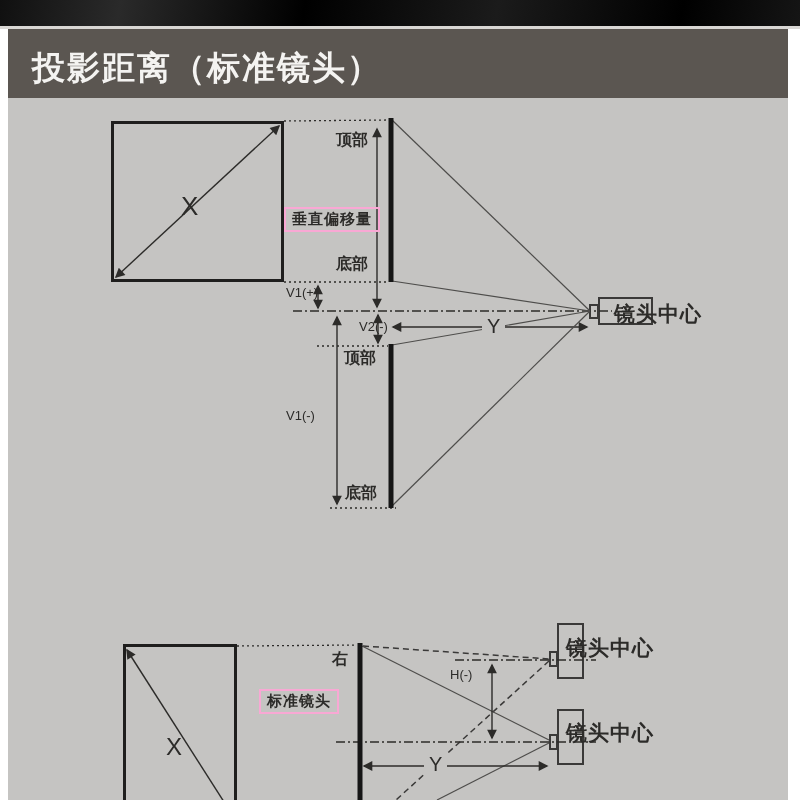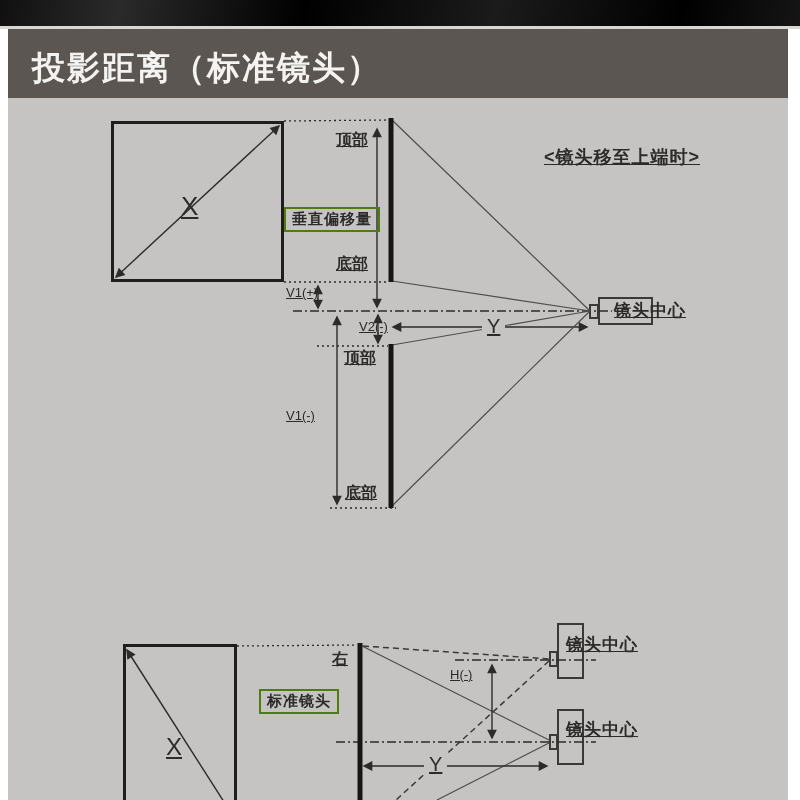--- a/index.html
+++ b/index.html
@@ -26,32 +26,32 @@
   .lensbody { border:2px solid #3a3938; background:#c5c4c2; }
   .lensnub  { border:2px solid #3a3938; background:#c5c4c2; }
 
   svg.lines { position:absolute; left:0; top:0; pointer-events:none; }
   .ln   { stroke:#2c2b29; stroke-width:1.4; fill:none; }
   .fan  { stroke:#4e4d4b; stroke-width:1.2; fill:none; }
   .dot  { stroke:#2c2b29; stroke-width:1.3; stroke-dasharray:2 3; fill:none; }
   .dash { stroke:#3a3938; stroke-width:1.5; stroke-dasharray:6 4; fill:none; }
   .ddot { stroke:#2c2b29; stroke-width:1.3; stroke-dasharray:9 3 2 3; fill:none; }
 
-  .lbl { position:absolute; color:#2c2b29; white-space:nowrap; line-height:1.1;text-decoration:underline; }
+  .lbl { position:absolute; color:#2c2b29; white-space:nowrap; line-height:1.1; }
   .cn   { font-size:16px; font-weight:700; }
   .meas { font-size:13px; }
   .note { font-size:18px; font-weight:700; letter-spacing:1px; }
   .xlbl { font-size:26px; font-weight:400; }
   .ylbl { font-size:20px; background:#c5c4c2; padding:0 5px; }
   .box-lbl {
-    position:absolute; border:2px solid #4d7c0f; color:#2c2b29;
+    position:absolute; border:2px solid #f9a8d4; color:#2c2b29;
     font-size:15px; font-weight:700; padding:1px 6px; white-space:nowrap;
     letter-spacing:1px;
   }
-  .lens-lbl { font-size:17px; font-weight:600; letter-spacing:1px; }
+  .lens-lbl { font-size:21px; font-weight:600; letter-spacing:1px; }
 </style>
 </head>
 <body>
 
 <div class="page">
 
   <div class="band"></div>
   <div class="sep"></div>
   <div class="titlebar">
     <span>投影距离（标准镜头）</span>
@@ -117,21 +117,20 @@
   <div class="lbl cn" style="left:336px; top:131px;">顶部</div>
   <div class="box-lbl" style="left:284px; top:207px;">垂直偏移量</div>
   <div class="lbl cn" style="left:336px; top:255px;">底部</div>
   <div class="lbl meas" style="left:286px; top:286px;">V1(+)</div>
   <div class="lbl meas" style="left:359px; top:320px;">V2(-)</div>
   <div class="lbl cn" style="left:344px; top:349px;">顶部</div>
   <div class="lbl meas" style="left:286px; top:409px;">V1(-)</div>
   <div class="lbl cn" style="left:345px; top:484px;">底部</div>
   <div class="lbl ylbl" style="left:482px; top:315px;">Y</div>
   <div class="lbl lens-lbl" style="left:614px; top:302px;">镜头中心</div>
-  <div class="lbl note" style="left:544px; top:148px;">&lt;镜头移至上端时&gt;</div>
 
   <div class="lbl xlbl" style="left:166px; top:734px; font-size:24px;">X</div>
   <div class="lbl cn" style="left:332px; top:650px;">右</div>
   <div class="box-lbl" style="left:259px; top:689px;">标准镜头</div>
   <div class="lbl meas" style="left:450px; top:668px;">H(-)</div>
   <div class="lbl ylbl" style="left:424px; top:753px;">Y</div>
   <div class="lbl lens-lbl" style="left:566px; top:636px;">镜头中心</div>
   <div class="lbl lens-lbl" style="left:566px; top:721px;">镜头中心</div>
 
 </div>

